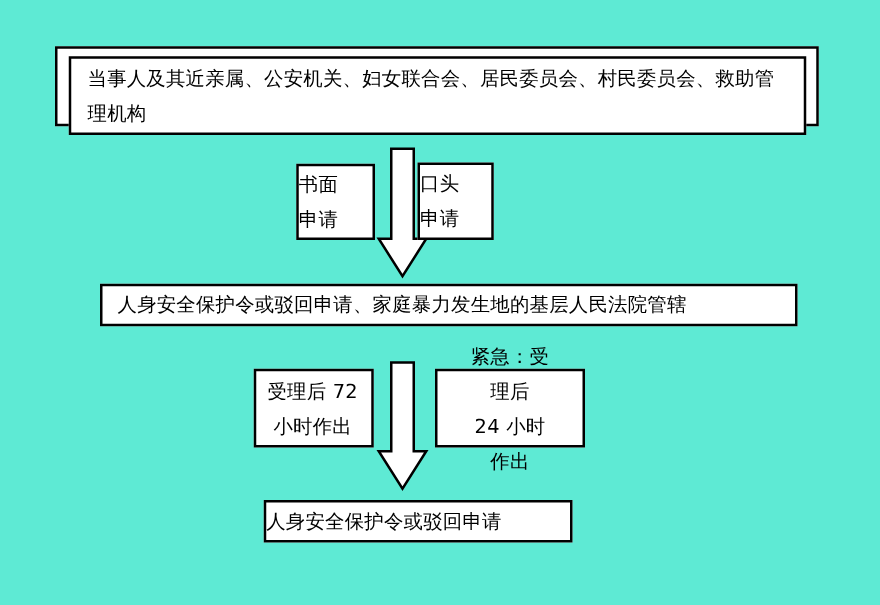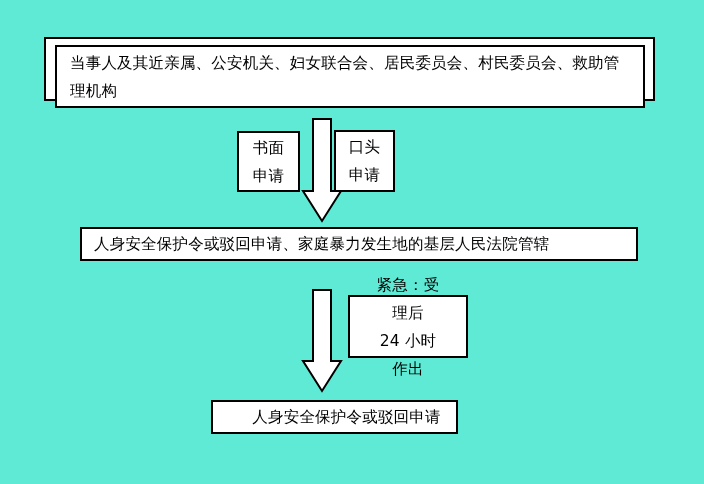--- a/index.html
+++ b/index.html
@@ -27,21 +27,21 @@
     border: 2px solid #000000;
     background: #ffffff;
     display: flex;
     align-items: center;
     font-size: 15.5px;
     line-height: 28px;
     letter-spacing: 0.2px;
     white-space: pre-wrap;
   }
   .box.center {
-    justify-content: center;
+    justify-content: flex-start;
     text-align: center;
   }
   .box.left {
     justify-content: flex-start;
     text-align: left;
   }
 
   
   #top-shadow {
     position: absolute;
@@ -107,21 +107,20 @@
     height: 63px;
     padding: 0 23px;
   }
 
   
   #box-result {
     left: 211px;
     top: 400px;
     width: 247px;
     height: 34px;
-    padding-left: 24px;
   }
 
   
   .arrow {
     position: absolute;
     z-index: 0;
   }
   .arrow svg {
     display: block;
     overflow: visible;
@@ -167,20 +166,24 @@
   <div class="box left" id="box-jurisdiction">
     <span>人身安全保护令或驳回申请、家庭暴力发生地的基层人民法院管辖</span>
   </div>
 
   <div class="arrow" id="arrow-2">
     <svg viewBox="0 0 42 104" width="42" height="104">
       <polygon points="12,1 30,1 30,72 40,72 21,102 2,72 12,72" fill="#ffffff" stroke="#000000" stroke-width="2" stroke-linejoin="miter"></polygon>
     </svg>
   </div>
 
+  <div class="box center" id="box-72h">
+    <span>受理后 72
+小时作出</span>
+  </div>
   <div class="box center" id="box-24h">
     <span>紧急：受理后
 24 小时作出</span>
   </div>
 
   <div class="box center" id="box-result">
     <span>人身安全保护令或驳回申请</span>
   </div>
 
 </div>

